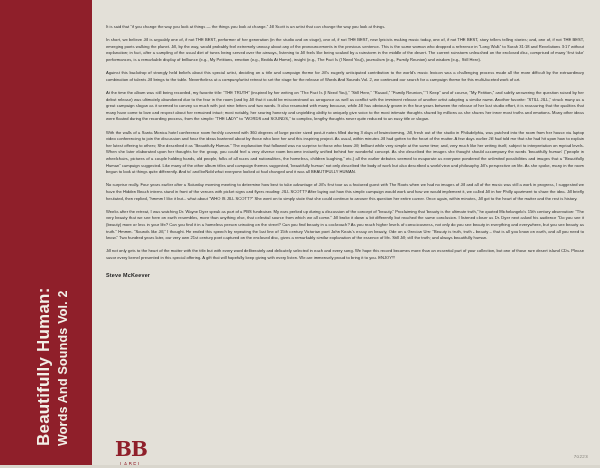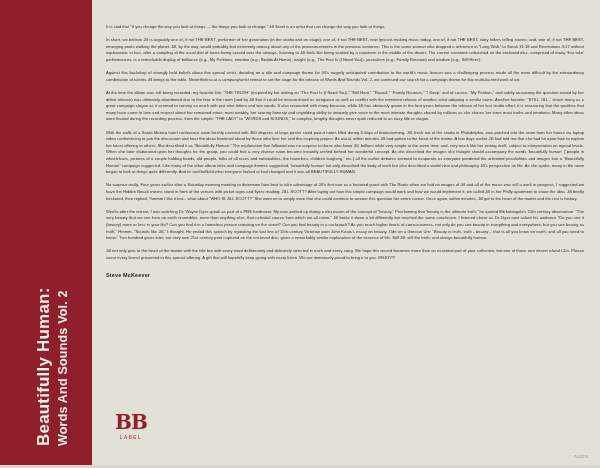--- a/index.html
+++ b/index.html
@@ -88,21 +88,21 @@
     margin-top: 10px;
     font-size: 5.4px;
     font-weight: bold;
     color: #1d1d1d;
     letter-spacing: 0.2px;
   }
   
   .logo-block {
     position: absolute;
     left: 96px;
-    bottom: 28px;
+    bottom: 1px;
     width: 70px;
     text-align: center;
   }
   .logo-mark {
     font-size: 20px;
     font-weight: bold;
     color: #8f1f2a;
     letter-spacing: -1px;
     line-height: 1;
     font-family: "DejaVu Serif", serif;

